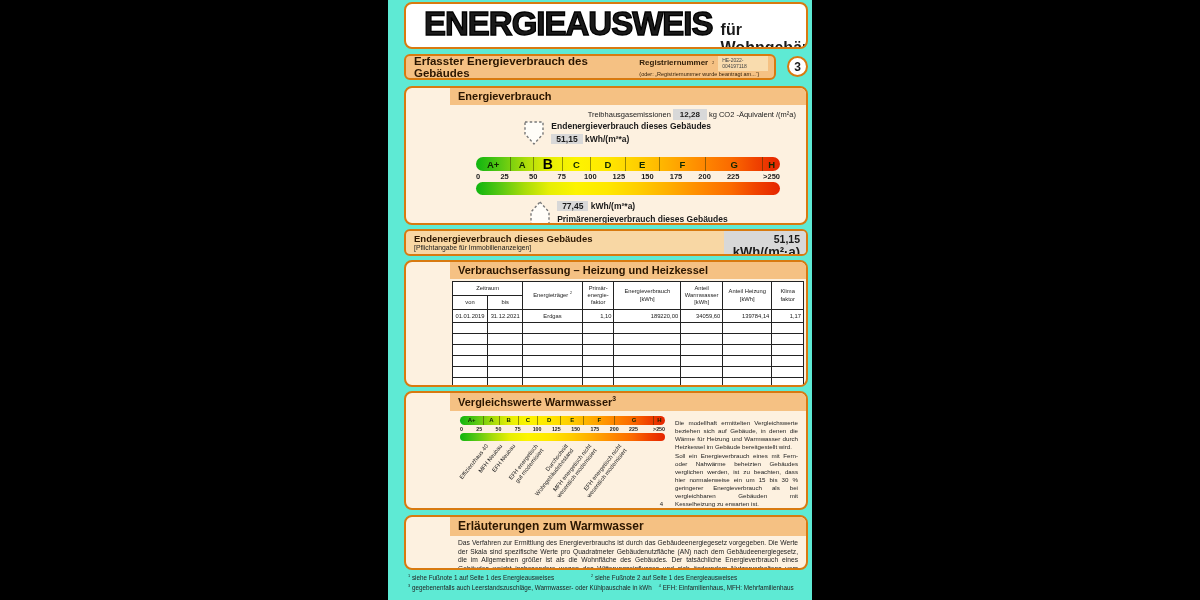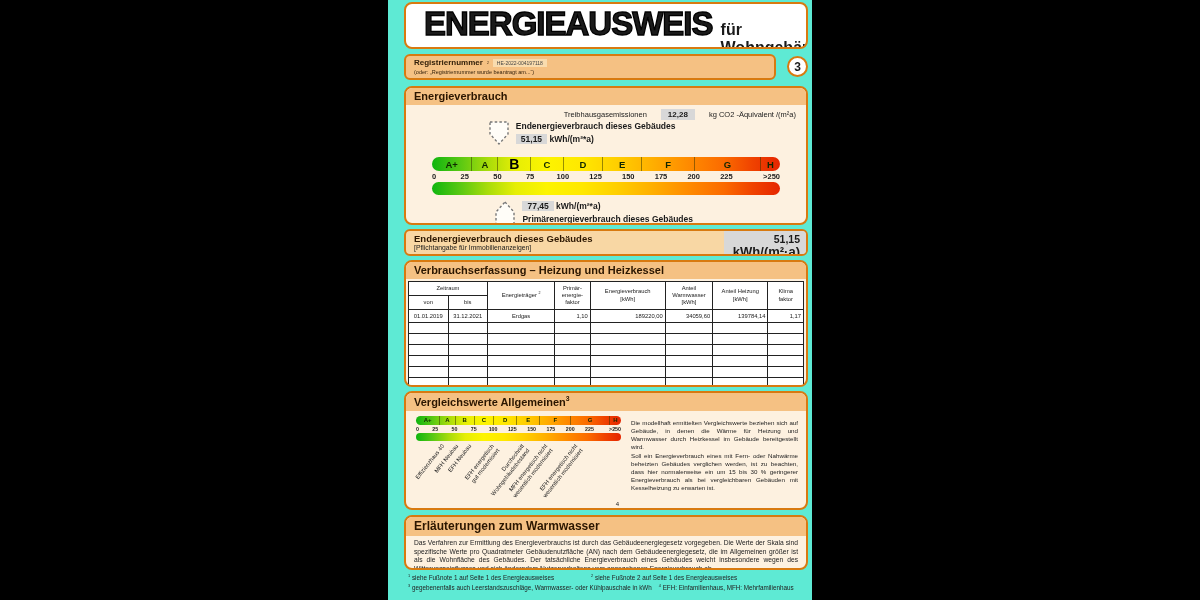--- a/index.html
+++ b/index.html
@@ -1,19 +1,19 @@
 <!DOCTYPE html>
 <html><head>
 <meta charset="utf-8">
 <style>
   * { box-sizing: border-box; margin: 0; padding: 0; }
   html,body { width:1200px; height:600px; background:#000; font-family:"Liberation Sans", sans-serif; color:#1a1a1a; }
   .page { width:424px; height:600px; margin:0 auto; background:#5eead4; padding:2px 4px 0 16px; overflow:hidden; }
 
-  .obox { border:2.5px solid #d87a10; border-radius:8px; background:#fdf1e0; overflow:hidden; }
+  .obox { border:2.5px solid #d87a10; border-radius:8px; background:#fdf1e0; overflow:hidden;padding-left:44px; }
   .obox-hd { background:#f5c183; color:#2b1600; font-weight:bold; font-size:11px; padding:2px 8px 3px 8px; }
 
   
   .hdr { height:47px; background:#fff; padding:1px 8px 0 18px; margin-bottom:5px; }
   .title-row { display:flex; align-items:baseline; gap:8px; }
   .big-title { font-size:33px; font-weight:bold; letter-spacing:-1px; -webkit-text-stroke:1.3px #000; white-space:nowrap; }
   .sub-title { font-size:16px; font-weight:bold; }
   .graybox { background:#d8d8d8; padding:1px 7px; font-weight:bold; font-size:8px; }
   sup { font-size:62%; vertical-align:super; }
 
@@ -22,21 +22,21 @@
   .sectbar { height:26px; background:#f5c183; border:2px solid #d87a10; border-radius:6px; display:flex; justify-content:space-between; align-items:center; padding:0 6px 0 8px; }
   .sectbar .t { font-size:11.5px; font-weight:bold; color:#2b1600; }
   .regblk { font-size:5.5px; color:#33200a; text-align:left; line-height:1.35; }
   .regline1 { display:flex; align-items:center; gap:4px; }
   .reglabel { font-weight:bold; font-size:8px; }
   .regnum { background:#f9dcae; padding:0.5px 4px; font-size:5px; color:#444; }
   .pagecircle { position:absolute; right:0; top:2px; width:21px; height:21px; border:2px solid #d87a10; border-radius:50%; background:#fff; display:flex; align-items:center; justify-content:center; font-weight:bold; font-size:12px; }
 
   
   .evbox { height:139px; margin-bottom:4px; }
-  .ghgline { display:flex; justify-content:flex-end; align-items:center; gap:14px; font-size:7.5px; padding:4px 10px 0 0; }
+  .ghgline { display:flex; justify-content:flex-end; align-items:center; gap:2px; font-size:7.5px; padding:4px 10px 0 0; }
   .ghgline .graybox { font-size:8px; }
   .scale-wrap { position:relative; margin:0 26px 0 26px; padding-top:37px; }
   .seg-bar { display:flex; height:14px; border-radius:8px; overflow:hidden;
     background:linear-gradient(90deg,#0fb50f 0%,#58c813 8%,#a8dc0a 16%,#e6ee05 24%,#fdf400 33%,#ffe800 43%,#ffcf00 53%,#ffb000 63%,#ff8d00 73%,#fb6a00 84%,#f04300 92%,#e52500 100%); }
   .seg { display:flex; align-items:center; justify-content:center; font-weight:bold; font-size:9.5px; color:#102800; border-left:1px solid rgba(50,50,0,.5); }
   .seg:first-child { border-left:none; }
   .seg.current { font-size:14px; color:#000; }
   .ticks { position:relative; height:11px; font-size:7.5px; font-weight:bold; }
   .ticks span { position:absolute; top:1px; transform:translateX(-50%); }
   .ticks span:first-child { left:0 !important; transform:none; }
@@ -106,20 +106,21 @@
   <div class="obox hdr">
     <div class="title-row">
       <span class="big-title">ENERGIEAUSWEIS</span>
       <span class="sub-title">für Wohngebäude</span>
     </div>
 
   </div>
 
   <div class="row2">
     <div class="sectbar">
+      <span class="t">Erfasster Energieverbrauch des Gebäudes</span>
       <div class="regblk">
         <div class="regline1">
           <span class="reglabel"><span>Registriernummer</span></span>
           <sup>2</sup>
           <span class="regnum">HE-2022-004197118</span>
         </div>
         <div>(oder: „Registriernummer wurde beantragt am...“)</div>
       </div>
     </div>
     <div class="pagecircle">3</div>
@@ -300,21 +301,21 @@
             <td></td>
             <td></td>
             <td></td>
             <td></td>
           </tr>
       </tbody>
     </table>
   </div>
 
   <div class="obox vbox">
-    <div class="obox-hd"><span>Vergleichswerte Allgemeinen</span><sup>3</sup></div>
+    <div class="obox-hd"><span>Vergleichswerte Warmwasser</span><sup>3</sup></div>
     <div class="vbody">
       <div class="vleft">
         <div class="sseg-bar">
           <span class="seg" style="width:11.3%">A+</span>
           <span class="seg" style="width:7.5%">A</span>
           <span class="seg" style="width:9.4%">B</span>
           <span class="seg" style="width:9.4%">C</span>
           <span class="seg" style="width:11.3%">D</span>
           <span class="seg" style="width:11.3%">E</span>
           <span class="seg" style="width:15.1%">F</span>

